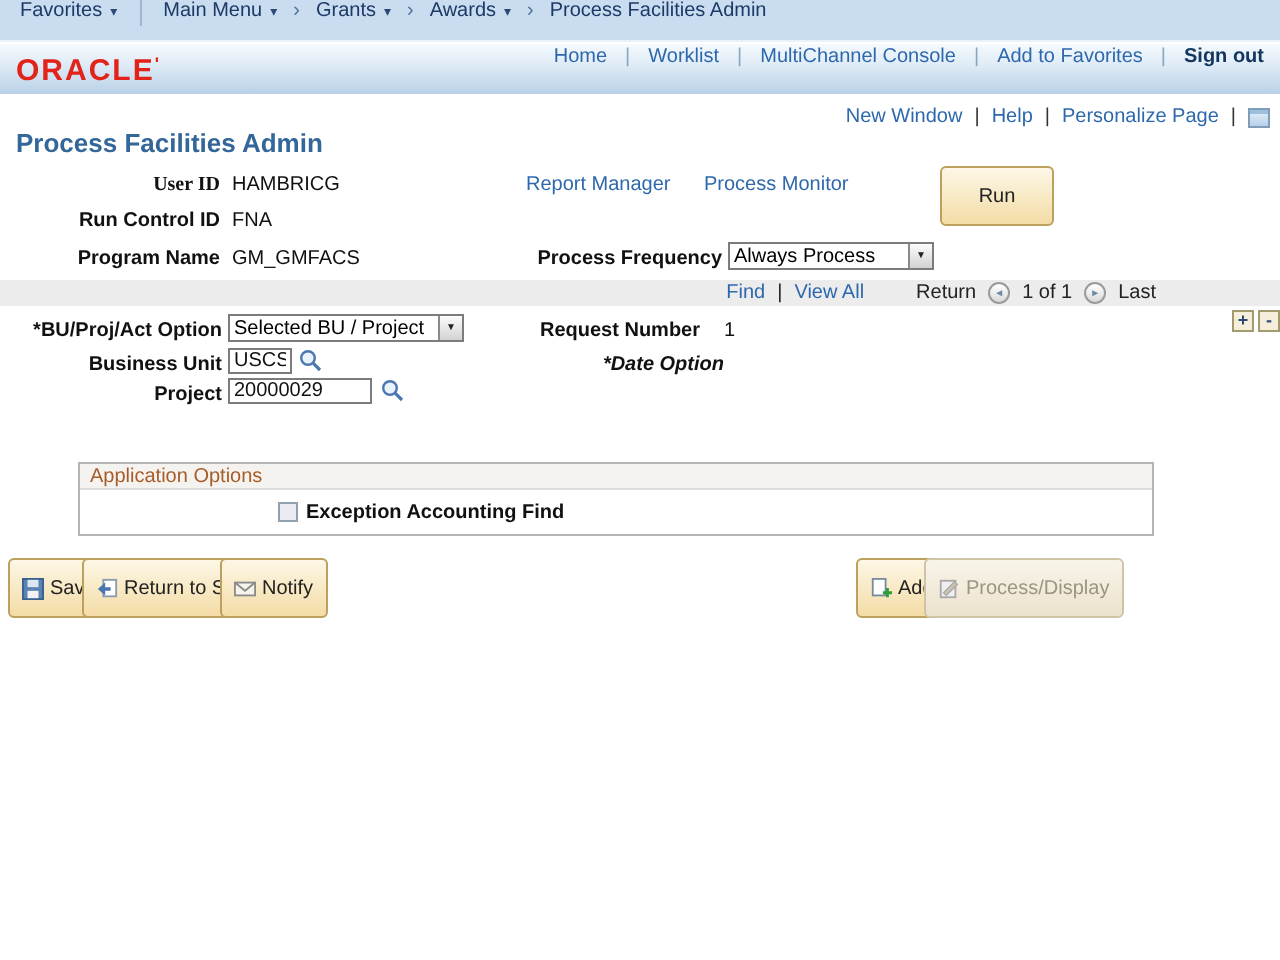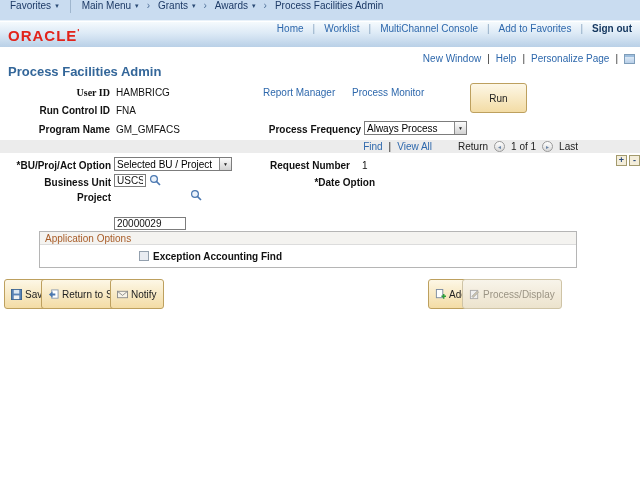--- a/index.html
+++ b/index.html
@@ -228,24 +228,24 @@
 
   <div class="lbl" style="left:0;width:111px;top:177px;">Business Unit</div>
   <input class="tinput" style="left: 114px; top: 174px; width: 32px;" value="USCSP">
   <span class="lookup" style="left:149px;top:174px;">
     <svg width="13" height="13" viewBox="0 0 13 13">
         <circle cx="5" cy="5" r="3.4" fill="#eaf2fb" stroke="#4a77b0" stroke-width="1.2"></circle>
         <line x1="7.6" y1="7.6" x2="11" y2="11" stroke="#4a77b0" stroke-width="1.6"></line>
       </svg>
   </span>
 
-  <div class="lbl" style="left:267px;width:108px;top:177px;">*Date Option</div>
+  <div class="lbl" style="left:254px;width:108px;top:177px;font-style:italic;">*Date Option</div>
 
   <div class="lbl" style="left:0;width:111px;top:192px;">Project</div>
-  <input class="tinput" style="left: 114px; top: 189px; width: 72px; margin-top: 28px;" value="20000029">
+  <input class="tinput" style="left: 114px; top: 189px; width: 72px;" value="20000029">
   <span class="lookup" style="left:190px;top:189px;">
     <svg width="13" height="13" viewBox="0 0 13 13">
         <circle cx="5" cy="5" r="3.4" fill="#eaf2fb" stroke="#4a77b0" stroke-width="1.2"></circle>
         <line x1="7.6" y1="7.6" x2="11" y2="11" stroke="#4a77b0" stroke-width="1.6"></line>
       </svg>
   </span>
 
   <div class="groupbox">
     <div class="groupbox-hdr">Application Options</div>
     <input type="checkbox" class="cbx" style="">

